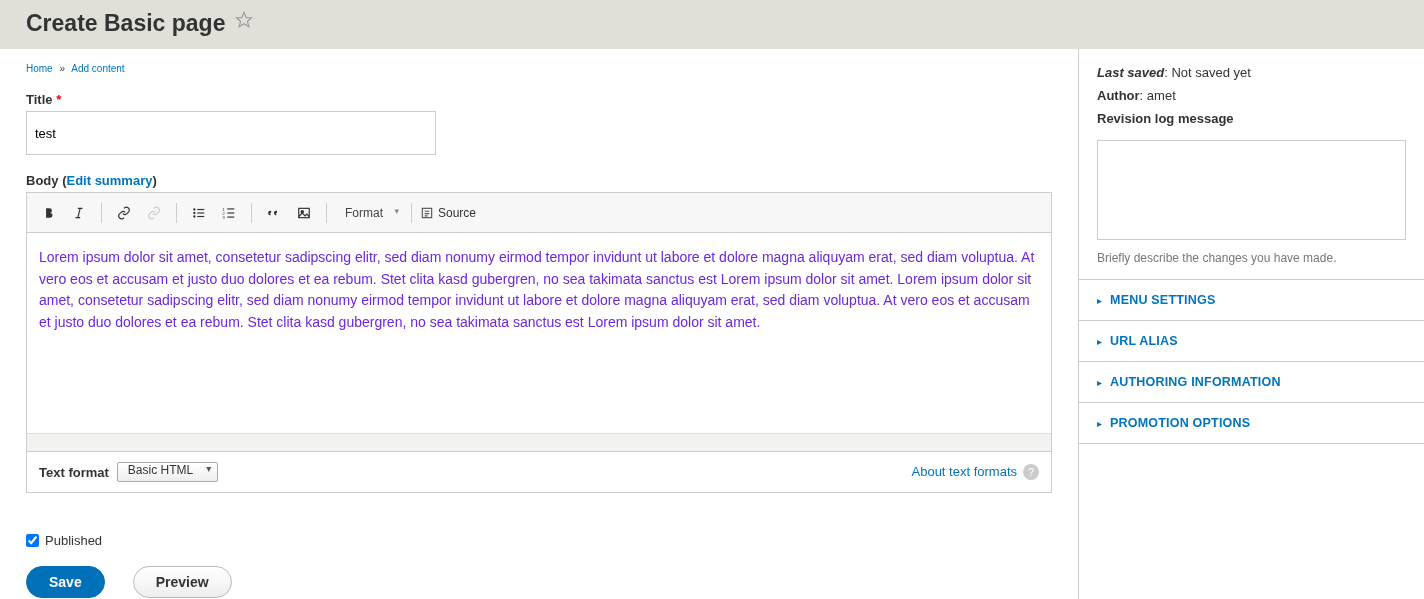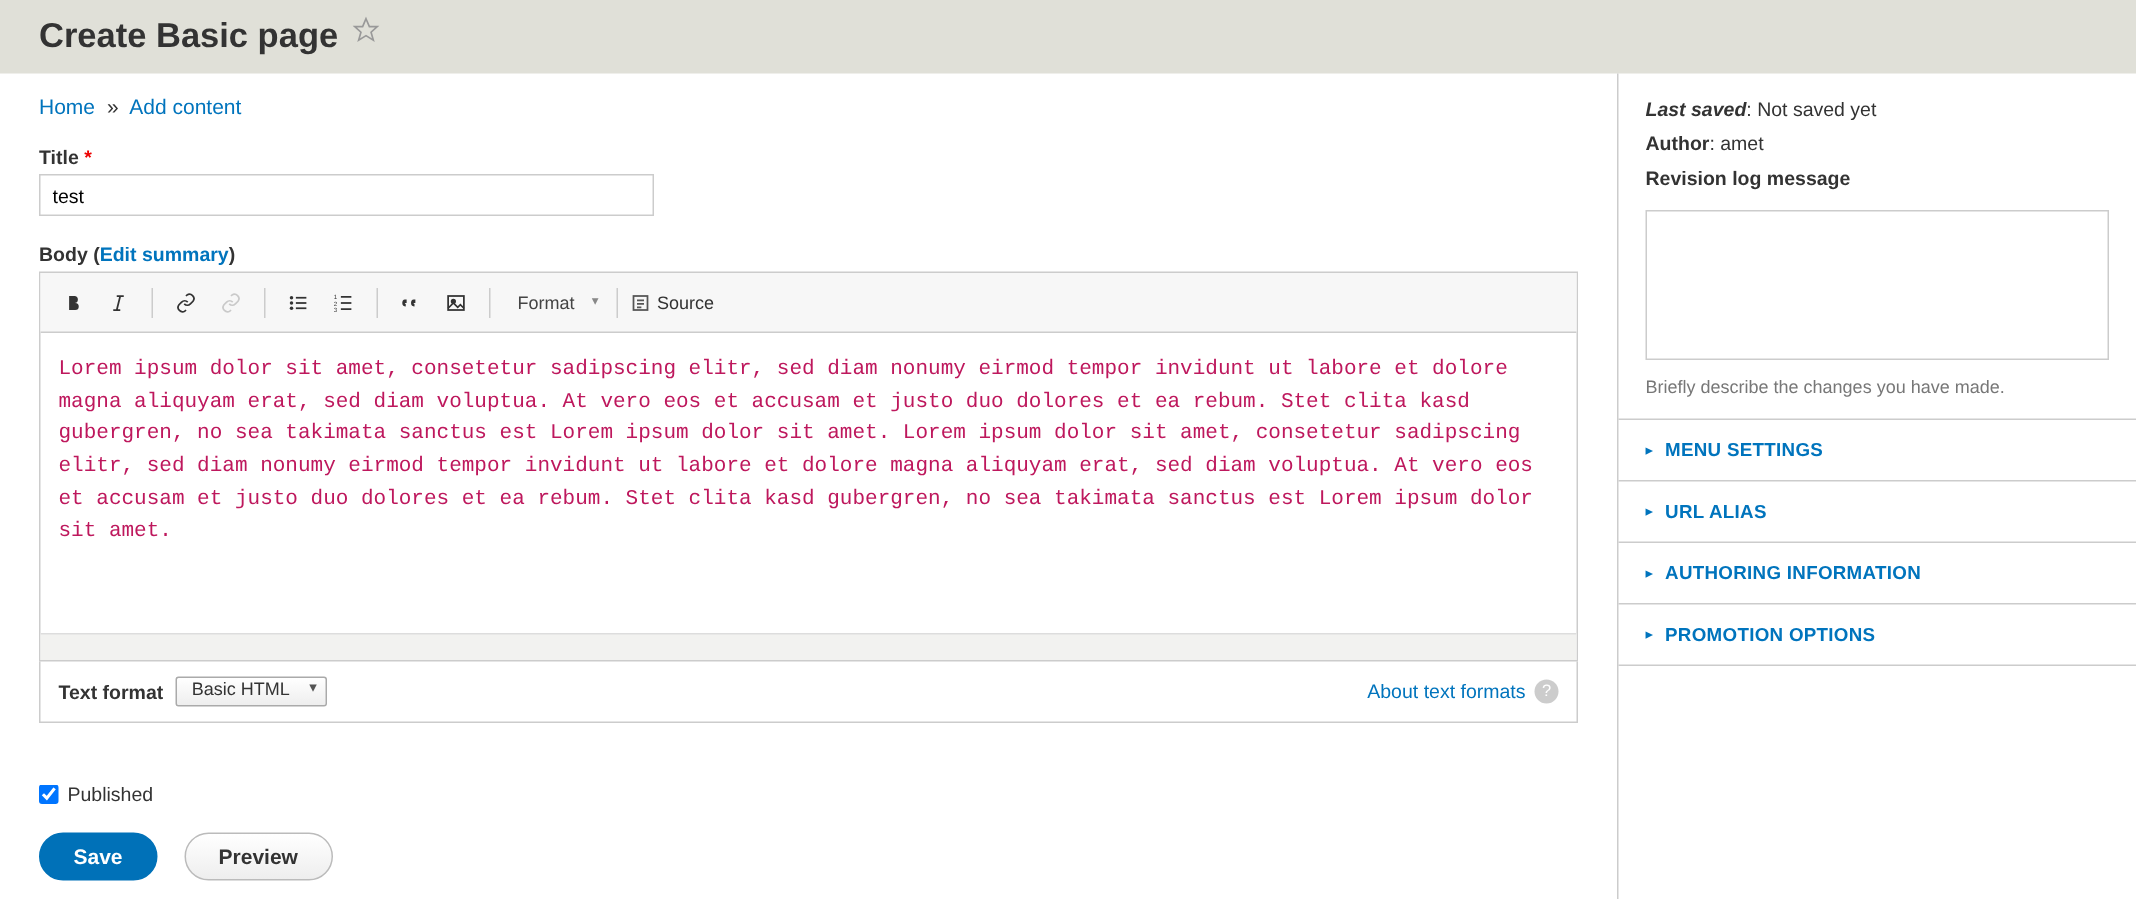--- a/index.html
+++ b/index.html
@@ -3,46 +3,46 @@
 <meta charset="utf-8">
 <style>
 * { box-sizing: border-box; margin: 0; padding: 0; }
 body { font-family: "Lucida Grande", Arial, sans-serif; font-size: 13px; color: #333; background: #fff; }
 .header-bar { background: #e0e0d8; padding: 10px 26px 12px; }
 .page-title { font-size: 23px; font-weight: bold; color: #333; display: inline-block; }
 .star-icon { display: inline-block; margin-left: 6px; color: #999; vertical-align: 2px; }
 .content-wrap { display: flex; padding: 0; }
 .main-col { flex: 1; padding: 14px 26px 20px 26px; }
 .side-col { width: 346px; border-left: 1px solid #ccc; }
-.breadcrumb { margin-bottom: 18px; font-size: 14px; }
+.breadcrumb { margin-bottom: 18px; font-size: 10px; }
 .breadcrumb a { color: #0074bd; text-decoration: none; }
 .breadcrumb .sep { color: #333; margin: 0 4px; }
 .form-label { font-weight: bold; font-size: 13px; margin-bottom: 4px; display: block; }
 .required-mark { color: #e00; }
-.title-input { width: 410px; height: 28px; padding: 4px 8px; border: 1px solid #ccc; font-size: 13px; margin-bottom: 18px; }
+.title-input { width: 410px; height: 44px; padding: 4px 8px; border: 1px solid #ccc; font-size: 13px; margin-bottom: 18px; }
 .body-label-row { margin-bottom: 4px; font-size: 13px; }
 .body-label-row .bold { font-weight: bold; }
 .body-label-row a { color: #0074bd; text-decoration: none; font-weight: bold; text-align: right; }
 .editor-box { border: 1px solid #ccc; }
 .toolbar { background: #f7f7f7; border-bottom: 1px solid #ccc; padding: 5px 8px; display: flex; align-items: center; gap: 2px; height: 40px; }
 .tb-btn { width: 28px; height: 28px; display: flex; align-items: center; justify-content: center; cursor: pointer; color: #444; }
 .tb-sep { width: 1px; height: 20px; background: #ccc; margin: 0 6px; }
 .tb-format { font-size: 12px; color: #444; padding: 4px 20px 4px 10px; position: relative; cursor: pointer; }
 .tb-format::after { content: "▾"; position: absolute; right: 4px; font-size: 9px; color: #888; }
 .tb-source { font-size: 12px; color: #333; display: flex; align-items: center; gap: 4px; cursor: pointer; }
-.editor-content { min-height: 200px; padding: 14px 12px; font-size: 14px; line-height: 1.55; font-family: Liberation Mono, monospace; color: #be185d; }
+.editor-content { min-height: 200px; padding: 14px 12px; font-size: 14px; line-height: 1.55; font-family: Liberation Sans, sans-serif; color: #6d28d9; }
 .editor-resize { height: 18px; background: #f2f2f0; border-top: 1px solid #ddd; }
 .format-row { border: 1px solid #ccc; border-top: none; padding: 10px 12px; display: flex; align-items: center; justify-content: space-between; }
 .format-left { display: flex; align-items: center; gap: 8px; }
 .format-select { border: 1px solid #aaa; background: linear-gradient(#fff,#eee); padding: 0 24px 4px 10px; font-size: 12px; position: relative; border-radius: 2px; cursor: pointer; }
 .format-select::after { content: "▾"; position: absolute; right: 6px; font-size: 10px; color: #555; }
 .about-formats { color: #0074bd; text-decoration: none; font-size: 13px; display: flex; gap: 6px; }
 .help-icon { width: 16px; height: 16px; border-radius: 50%; background: #ccc; color: #fff; font-size: 11px; display: flex; align-items: center; justify-content: center; }
 .published-row { margin-top: 40px; display: flex; align-items: center; gap: 6px; font-size: 13px; }
-.actions-row { margin-top: 18px; display: flex; gap: 18px; }
+.actions-row { margin-top: 18px; display: flex; gap: 28px; }
 .btn { border-radius: 20px; padding: 7px 22px; font-size: 14px; font-weight: bold; cursor: pointer; border: 1px solid; }
 .btn-primary { background: #0071b8; color: #fff; border-color: #0071b8; }
 .btn-secondary { background: linear-gradient(#fff,#eee); color: #333; border-color: #bbb; }
 .sidebar-top { padding: 16px 18px 14px; font-size: 13px; }
 .sidebar-top .row { margin-bottom: 8px; }
 .sidebar-top .bold { font-weight: bold; font-style: italic; }
 .sidebar-top .bold2 { font-weight: bold; }
 .rev-textarea { width: 100%; height: 100px; border: 1px solid #ccc; margin-top: 6px; resize: none; padding: 4px; font-family: inherit; }
 .rev-help { color: #777; font-size: 12px; margin-top: 8px; }
 .accordion-item { border-top: 1px solid #ccc; padding: 13px 18px; display: flex; align-items: center; gap: 8px; cursor: pointer; }

